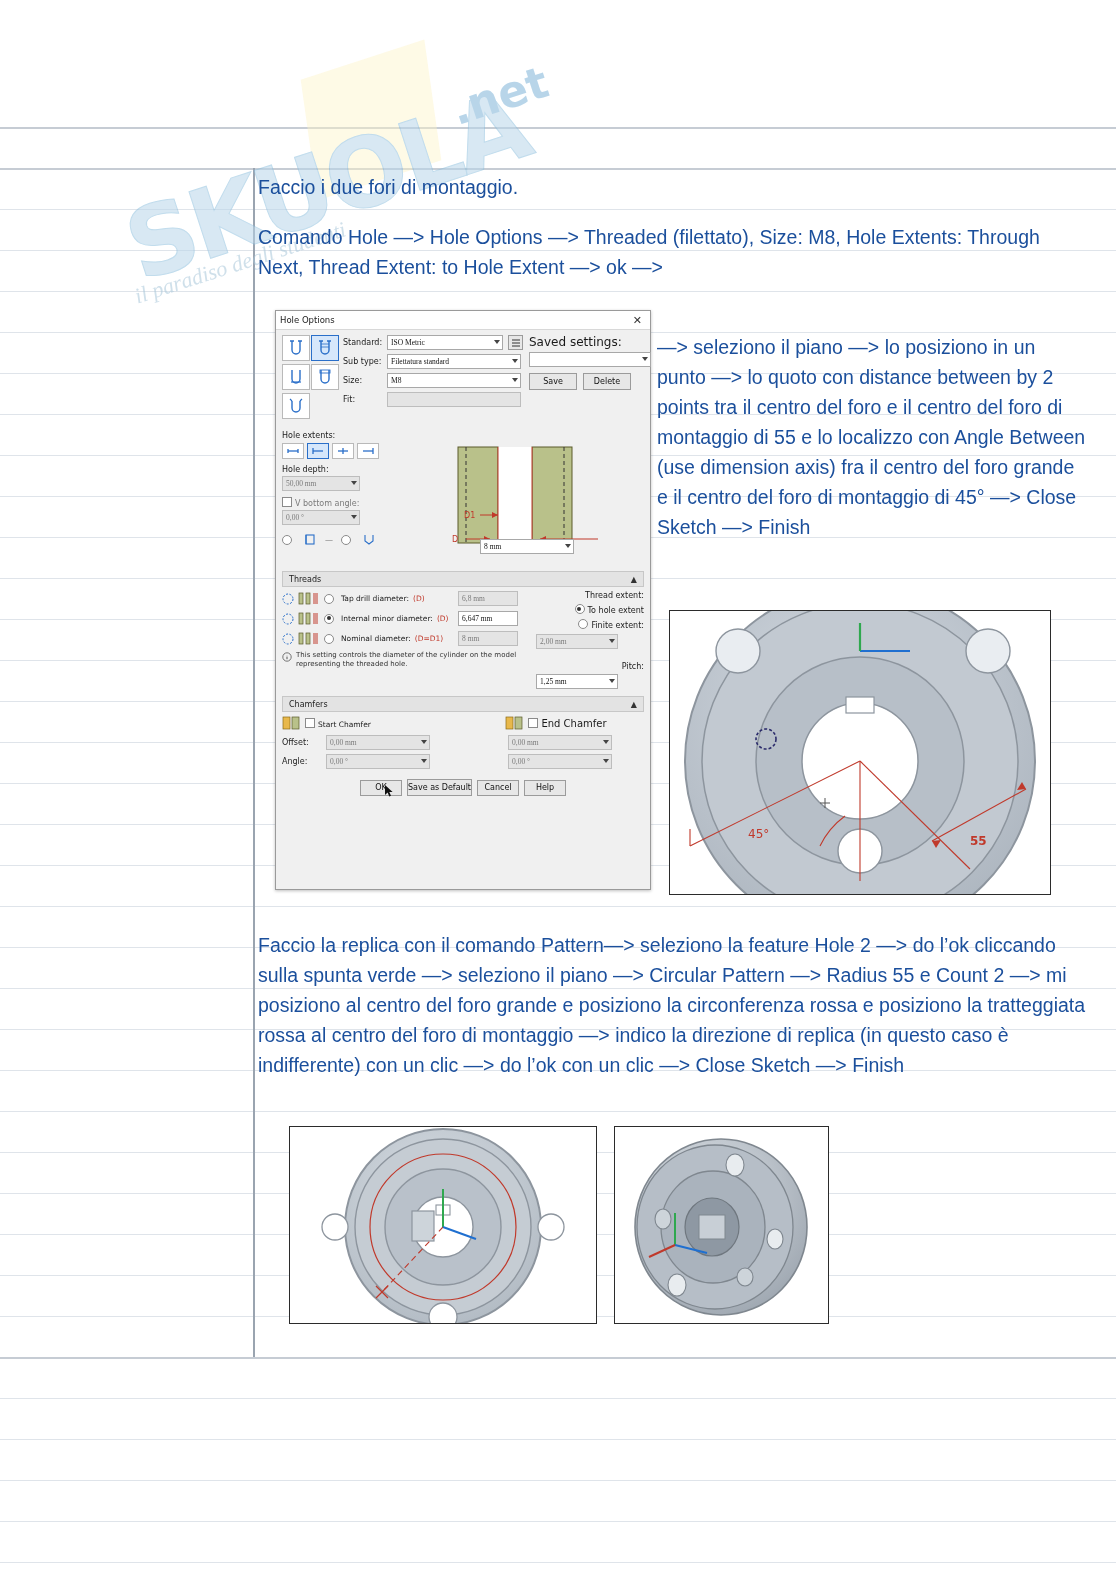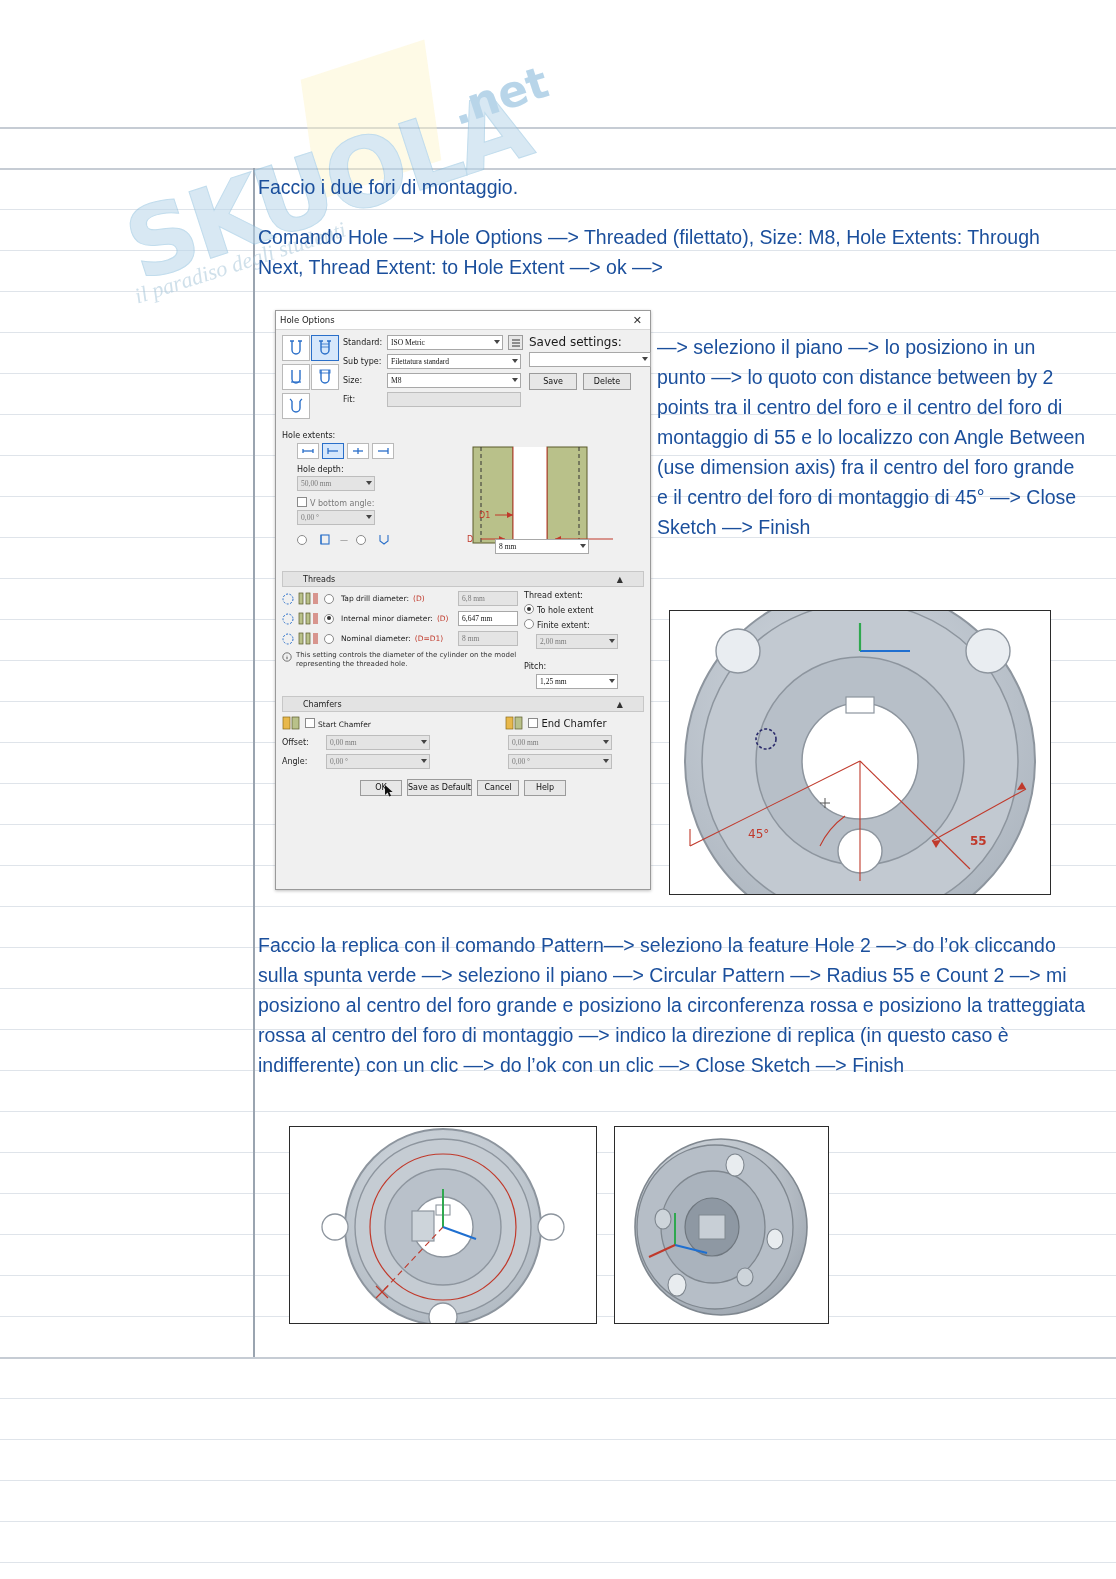--- a/index.html
+++ b/index.html
@@ -82,21 +82,21 @@
   .btn{
     height:15px;min-width:46px;background:#e7e7e7;border:1px solid #9b9b9b;
     font-size:8px;display:flex;align-items:center;justify-content:center;color:#111;
   }
   .btn.sm{min-width:40px;height:14px;}
   .sect{
     border-top:1px solid #cdcdcd;margin-top:6px;padding-top:4px;
   }
   .sect-head{
     background:#e3e3e3;border:1px solid #c7c7c7;height:14px;display:flex;align-items:center;
-    padding:0 20px;font-size:8px;color:#222;margin-bottom:4px;justify-content:space-between;
+    padding:0 6px;font-size:8px;color:#222;margin-bottom:4px;justify-content:space-between;
   }
   .chev{font-size:8px;color:#333;}
 
   .icon-grid{display:grid;grid-template-columns:repeat(2,26px);gap:3px;}
   .ic{
     width:26px;height:24px;background:#fff;border:1px solid #b9b9b9;
     display:flex;align-items:center;justify-content:center;
   }
   .ic.sel{border:1px solid #2a6fc9;background:#d6e7fb;}
   .ic svg{display:block;}
@@ -273,21 +273,21 @@
         </div>
         <div style="display:flex;gap:6px;">
           <div class="btn">Save</div>
           <div class="btn">Delete</div>
         </div>
       </div>
     </div>
 
     <div class="sect" style="margin-top:8px;border-top:none;">
       <div style="font-size:8px;margin-bottom:3px;">Hole extents:</div>
-      <div style="position:relative;min-height:128px;margin-left:15px;">
+      <div style="position:relative;min-height:128px;">
         <div class="hx-row">
           <div class="hx">
               <svg width="12" height="8">
                 <path d="M1 4 h10" stroke="#2a6fc9" stroke-width="1.3"></path>
                 <path d="M1 2 v4 M11 2 v4" stroke="#2a6fc9" stroke-width="1.3"></path>
               </svg>
             </div>
           <div class="hx sel">
               <svg width="12" height="8">
                 <path d="M1 4 h10" stroke="#2a6fc9" stroke-width="1.3"></path>
@@ -420,21 +420,21 @@
 
         <div style="display:flex;gap:4px;font-size:7px;color:#333;line-height:9px;margin-top:2px;">
           <svg width="10" height="10" style="flex:none;margin-top:1px;">
               <circle cx="5" cy="5" r="4.2" stroke="#555" fill="none" stroke-width=".8"></circle>
               <path d="M5 3.2 v.2 M5 4.6 v2.6" stroke="#555" stroke-width="1"></path>
             </svg>
           <span>This setting controls the diameter of the cylinder on the model representing the threaded hole.</span>
         </div>
       </div>
 
-      <div style="width:120px;">
+      <div style="width:120px;text-align:right;">
         <div style="font-size:8px;margin-bottom:4px;">Thread extent:</div>
         <div style="font-size:8px;margin-bottom:4px;"><span class="rb on"></span><span>To hole extent</span></div>
         <div style="font-size:8px;margin-bottom:4px;"><span class="rb"></span><span>Finite extent:</span></div>
         <div class="fld disabled" style="width:74px;margin:0 0 13px 12px;">
             <span>2,00 mm</span>
             <span class="caret"></span>
           </div>
         <div style="font-size:8px;margin-bottom:3px;">Pitch:</div>
         <div class="fld" style="width:74px;margin-left:12px;">
             <span>1,25 mm</span>

